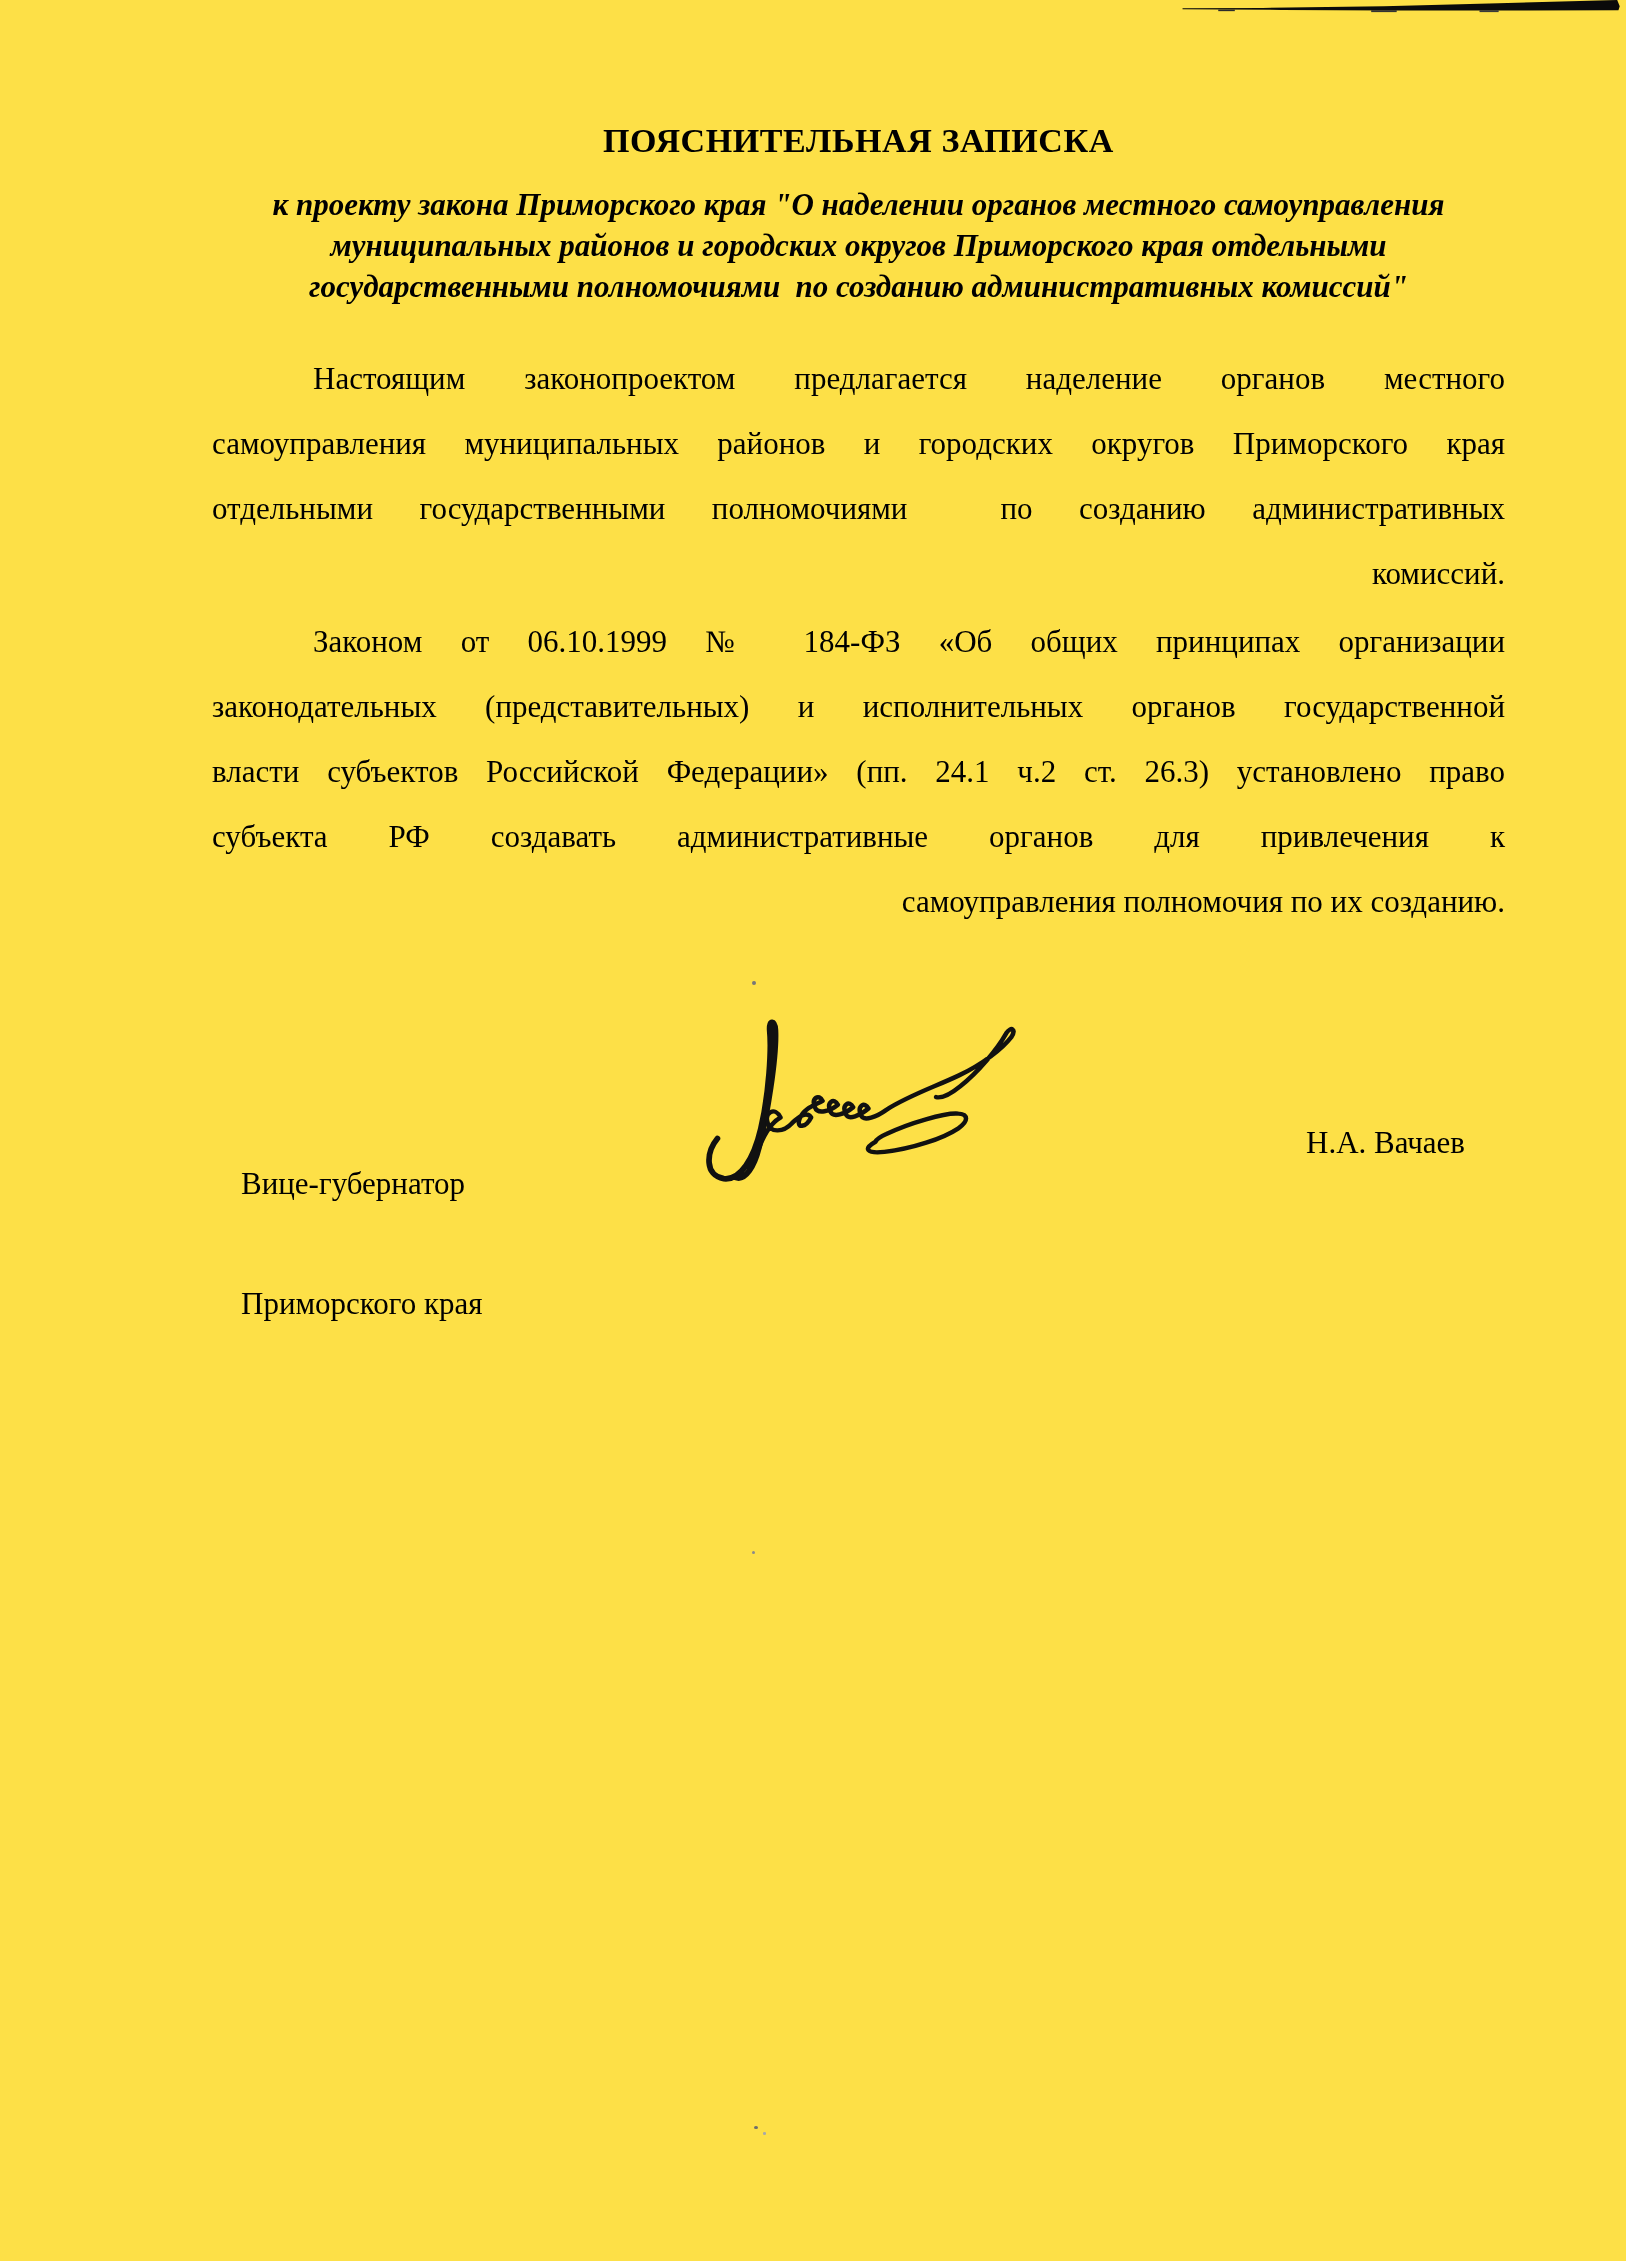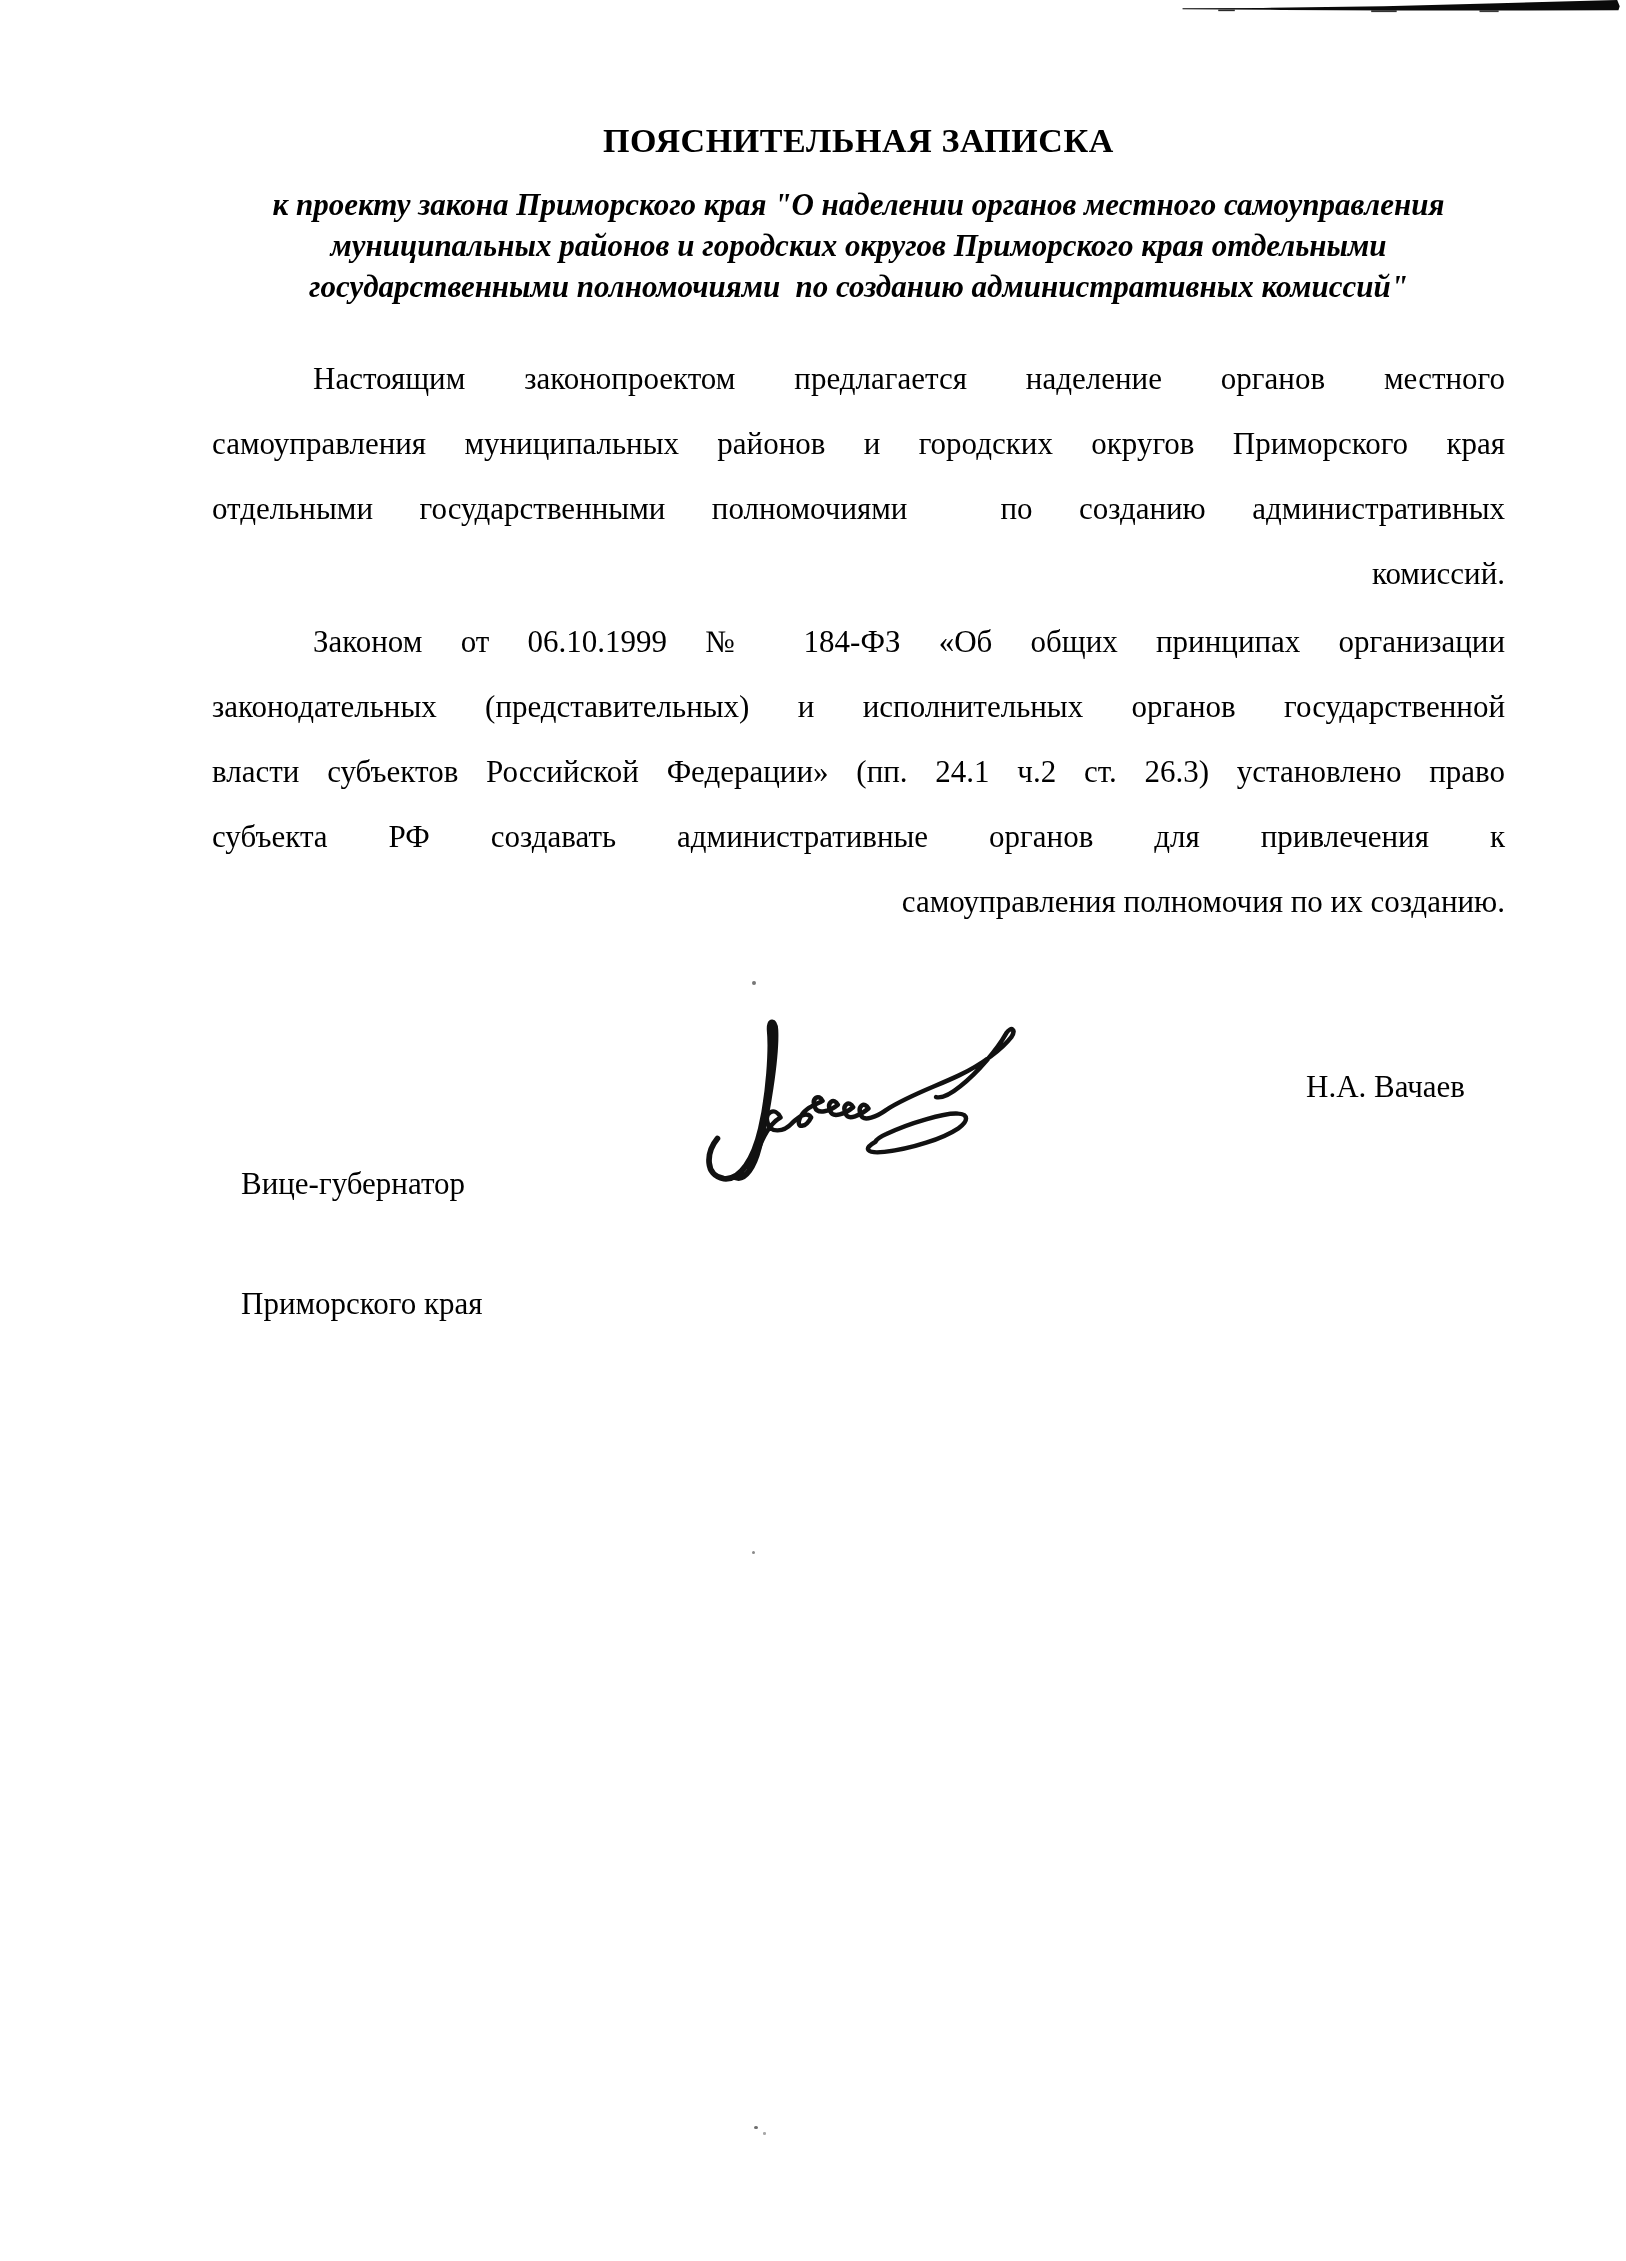--- a/index.html
+++ b/index.html
@@ -5,21 +5,21 @@
 <style>
   html, body {
     margin: 0;
     padding: 0;
     background: #e8e8e8;
   }
   .page {
     position: relative;
     width: 1627px;
     height: 2261px;
-    background: #ffffff;
+    background: #fde047;
     font-family: "Liberation Serif", "DejaVu Serif", serif;
     color: #000000;
     overflow: hidden;
   }
   
   .artifact-line {
     position: absolute;
     left: 1180px;
     top: 0;
     width: 441px;
@@ -82,21 +82,21 @@
     left: 212px;
     top: 1084px;
     font-size: 31px;
     line-height: 40px;
     white-space: pre-wrap;
     margin-left: 29px;
   }
   .sig-name {
     position: absolute;
     left: 1306px;
-    top: 1069px;
+    top: 1125px;
     font-size: 31px;
     line-height: 36px;
     white-space: pre-wrap;
   }
   .signature-svg {
     position: absolute;
     left: 698px;
     top: 1011px;
     width: 348px;
     height: 204px;

